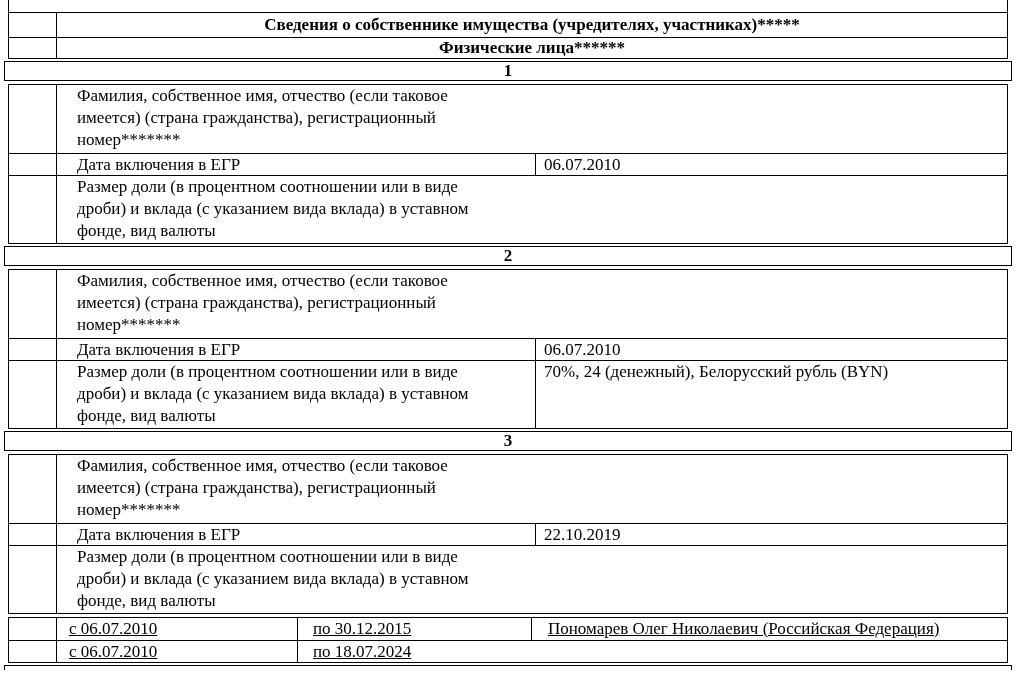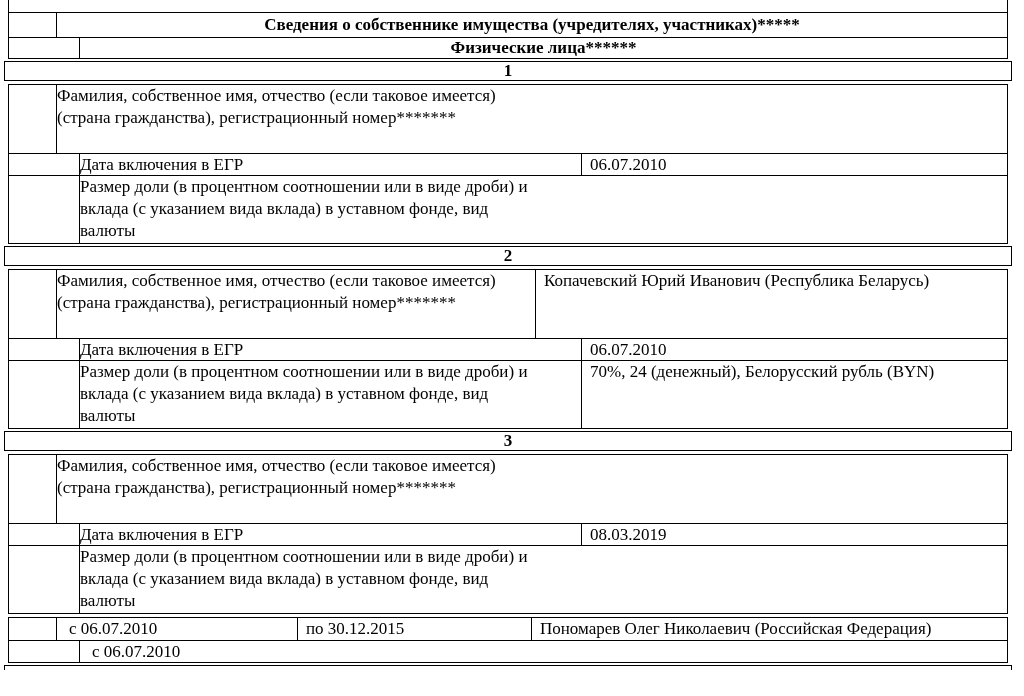--- a/index.html
+++ b/index.html
@@ -22,21 +22,21 @@
   * { box-sizing: border-box; }
 
   
   .tbl {
     margin-left: 8px;
     width: 1000px;
     border: 1.5px solid #000;
     border-top: none;
   }
   .row { display: flex; }
-  .row + .row { border-top: 1.5px solid #000; gap: 23px; }
+  .row + .row { border-top: 1.5px solid #000; }
   .cell { overflow: hidden; }
   .cell + .cell { border-left: 1.5px solid #000; }
 
   
   .sliver { height: 13px; }
   .sliver .c1 { width: 79px; }
   .sliver .c2 { flex: 1; }
 
   
   .hdr-row1 { height: 24px; }
@@ -58,36 +58,36 @@
     text-align: center;
     line-height: 18px;
   }
 
   
   .block { margin-top: 3px; border-top: 1.5px solid #000; }
   .row.fam, .row.share { height: 68px; }
   .row.date { height: 22px; }
   .cell.label {
     width: 479px; flex: 0 0 479px;
-    padding: 0 12px 0 0;
+    padding: 0 12px 0 20px;
     line-height: 22px;
   }
   .row.fam .cell.label, .row.share .cell.label { padding-right: 24px; }
   .cell.value {
     flex: 1;
     padding: 0 8px 0 8px;
     line-height: 22px;
   }
 
   
   .history { margin-top: 3px; border-top: 1.5px solid #000; }
-  .history .row { height: 22px; }
+  .history .row { height: 22px; text-decoration: underline; }
   .cell.from { width: 241px; flex: 0 0 241px; padding-left: 12px; line-height: 21px; }
-  .cell.to   { width: 234px; flex: 0 0 234px; padding-left: 8px;  line-height: 21px; }
-  .cell.hname{ flex: 1; padding-left: 8px; line-height: 21px; }
+  .cell.to   { width: 234px; flex: 0 0 234px; padding-left: 15px;  line-height: 21px; }
+  .cell.hname{ flex: 1; padding-left: 16px; line-height: 21px; }
 
   
   .bottom-partial {
     margin-left: 4px;
     margin-top: 2px;
     width: 1008px;
     height: 5px;
     border: 1.5px solid #000;
     border-bottom: none;
     overflow: hidden;
@@ -138,21 +138,20 @@
       <div class="cell nar"></div>
       <div class="cell label">Размер доли (в процентном соотношении или в виде дроби) и вклада (с указанием вида вклада) в уставном фонде, вид валюты</div>
     </div>
   </div>
 
   <div class="sep bold">2</div>
   <div class="tbl block">
     <div class="row fam">
       <div class="cell nar"></div>
       <div class="cell label">Фамилия, собственное имя, отчество (если таковое имеется) (страна гражданства), регистрационный номер*******</div>
-      <div class="cell value">Копачевский Юрий Иванович (Республика Беларусь)</div>
     </div>
     <div class="row date">
       <div class="cell nar"></div>
       <div class="cell label">Дата включения в ЕГР</div>
       <div class="cell value">06.07.2010</div>
     </div>
     <div class="row share">
       <div class="cell nar"></div>
       <div class="cell label">Размер доли (в процентном соотношении или в виде дроби) и вклада (с указанием вида вклада) в уставном фонде, вид валюты</div>
       <div class="cell value">70%, 24 (денежный), Белорусский рубль (BYN)</div>
@@ -161,38 +160,39 @@
 
   <div class="sep bold">3</div>
   <div class="tbl block">
     <div class="row fam">
       <div class="cell nar"></div>
       <div class="cell label">Фамилия, собственное имя, отчество (если таковое имеется) (страна гражданства), регистрационный номер*******</div>
     </div>
     <div class="row date">
       <div class="cell nar"></div>
       <div class="cell label">Дата включения в ЕГР</div>
-      <div class="cell value">08.03.2019</div>
+      <div class="cell value">22.10.2019</div>
     </div>
     <div class="row share">
       <div class="cell nar"></div>
       <div class="cell label">Размер доли (в процентном соотношении или в виде дроби) и вклада (с указанием вида вклада) в уставном фонде, вид валюты</div>
     </div>
   </div>
 
   <div class="tbl history">
     <div class="row">
       <div class="cell nar"></div>
       <div class="cell from">с 06.07.2010</div>
       <div class="cell to">по 30.12.2015</div>
       <div class="cell hname">Пономарев Олег Николаевич (Российская Федерация)</div>
     </div>
     <div class="row">
       <div class="cell nar"></div>
       <div class="cell from">с 06.07.2010</div>
+      <div class="cell to">по 18.07.2024</div>
     </div>
   </div>
 
   <div class="bottom-partial">
     <span>С</span>
   </div>
 
 </div>
 
 </body></html>

